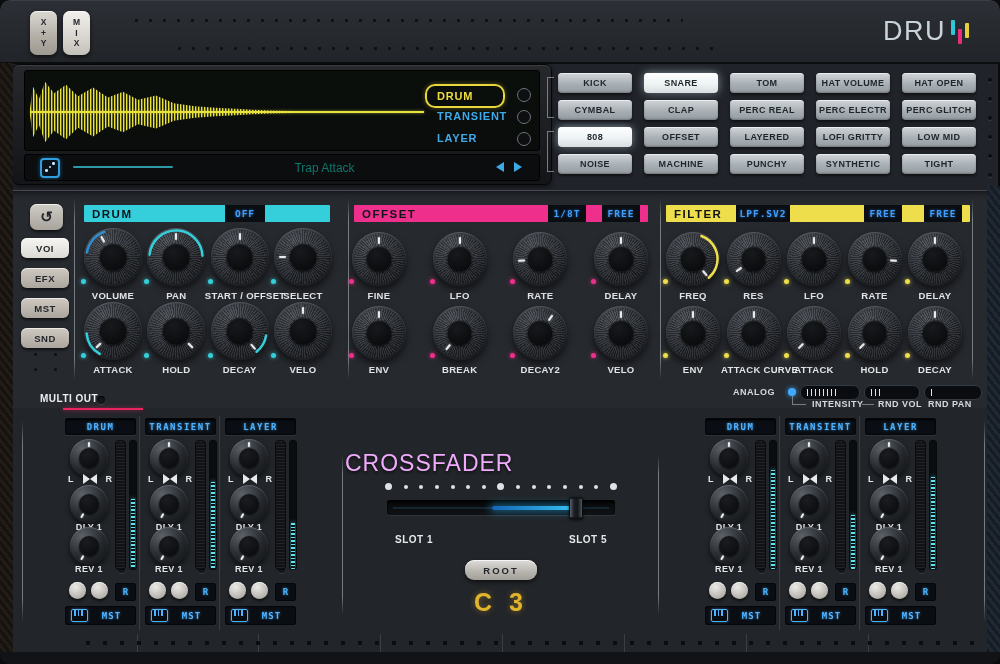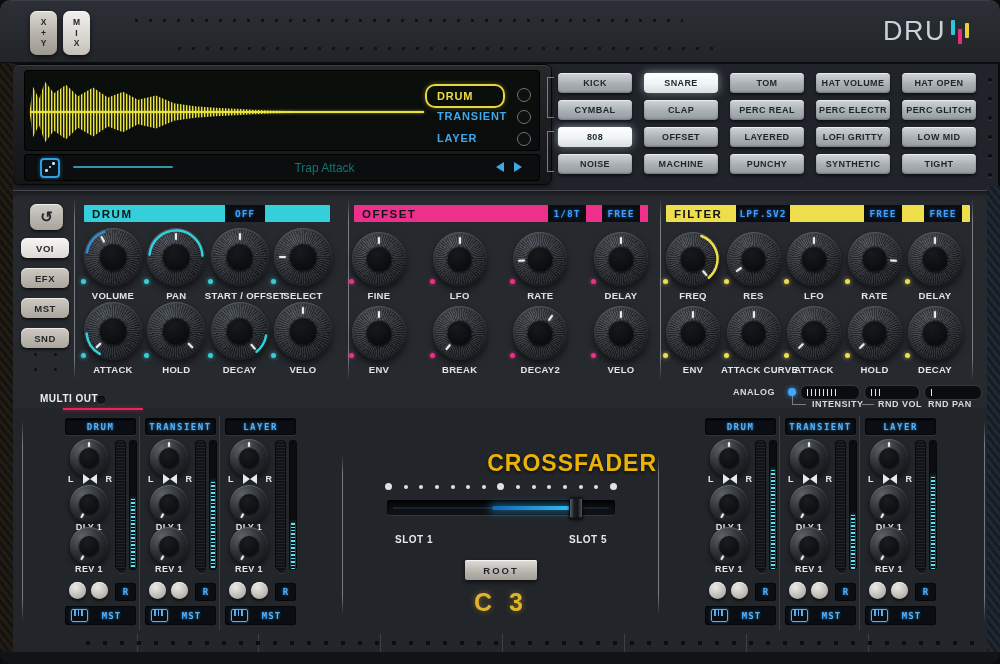--- a/index.html
+++ b/index.html
@@ -104,30 +104,30 @@
   .rbox{position:absolute;left:55px;top:167px;width:19px;height:16px;background:#0a0d12;border-radius:2px;border:1px solid #060709;display:flex;align-items:center;justify-content:center;font-family:"DejaVu Sans Mono",monospace;font-weight:bold;font-size:9px;color:#4db2ff;text-shadow:0 0 3px rgba(77,178,255,.7);cursor:pointer}
   .mstbar{position:absolute;left:5px;top:190px;width:69px;height:17px;background:#0a0d12;border-radius:2px;border:1px solid #060709;display:flex;align-items:center}
   .piano{position:relative;margin-left:5px;width:15px;height:11px;border:1.5px solid #4db2ff;border-radius:2px;box-shadow:0 0 3px rgba(77,178,255,.5);cursor:pointer}
   .piano i{position:absolute;top:0;width:1.5px;height:6px;background:#4db2ff}
   .msttxt{flex:1;text-align:center;font-family:"DejaVu Sans Mono",monospace;font-weight:bold;font-size:9px;letter-spacing:1px;color:#4db2ff;text-shadow:0 0 3px rgba(77,178,255,.7);cursor:pointer}
   .meterA{position:absolute;left:55px;top:24px;width:9px;height:128px;border-radius:4px;background:#101215 repeating-linear-gradient(180deg,rgba(255,255,255,.07) 0 1px,transparent 1px 3px);border:1px solid #0a0b0d}
   .meterB{position:absolute;left:69px;top:24px;width:6px;height:128px;border-radius:3px;background:#0a0c0e;border:1px solid #08090b;overflow:hidden}
   .meterB .lit{position:absolute;left:1px;right:1px;bottom:0;background:repeating-linear-gradient(180deg,#5fe2f2 0 1.5px,rgba(20,40,46,.25) 1.5px 3.5px);box-shadow:0 0 5px rgba(62,200,228,.8)}
 
   
-  .xtitle{position:absolute;left:0;width:100%;text-align:right;font-size:23px;font-weight:700;letter-spacing:1px;color:#eab308;text-shadow:0 2px 3px rgba(0,0,0,.6)}
+  .xtitle{position:absolute;left:0;width:100%;text-align:left;font-size:23px;font-weight:400;letter-spacing:1px;color:#f0abfc;text-shadow:0 2px 3px rgba(0,0,0,.6)}
   .xdots{position:absolute;display:flex;justify-content:space-between;align-items:center}
   .xdots i{width:4px;height:4px;border-radius:50%;background:#dfe2e5}
   .xdots i.big{width:7px;height:7px}
   .xtrack{position:absolute;height:15px;background:linear-gradient(#060708,#101316);border-radius:3px;box-shadow:inset 0 2px 3px #000,0 1px 0 rgba(255,255,255,.08);cursor:pointer}
   .xline{position:absolute;left:6px;right:6px;top:50%;height:2px;margin-top:-1px;background:#15242e}
   .xfill{position:absolute;top:50%;height:4px;margin-top:-2px;border-radius:2px;background:linear-gradient(90deg,#1565b8,#35c3f2);box-shadow:0 0 9px 2px rgba(40,170,230,.55)}
   .xhandle{position:absolute;top:50%;width:12px;height:19px;transform:translate(-50%,-50%);background:linear-gradient(90deg,#596069,#1a1d21 35%,#14171a 65%,#4d545c);border:1px solid #090a0c;border-radius:2px;box-shadow:0 1px 3px rgba(0,0,0,.8);cursor:pointer}
   .xslot{position:absolute;font-size:10px;font-weight:bold;letter-spacing:.5px;color:#e6e8ea}
-  .rootbtn{position:absolute;width:72px;height:20px;border-radius:2px;background:linear-gradient(#dfddd9,#b7b4ae 60%,#a3a099);box-shadow:0 2px 4px rgba(0,0,0,.6),inset 0 1px 0 rgba(255,255,255,.7);display:flex;align-items:center;justify-content:center;font-size:9.5px;font-weight:bold;letter-spacing:2px;color:#23262b;cursor:pointer}
+  .rootbtn{position:absolute;width:72px;height:20px;border-radius:9px;background:linear-gradient(#dfddd9,#b7b4ae 60%,#a3a099);box-shadow:0 2px 4px rgba(0,0,0,.6),inset 0 1px 0 rgba(255,255,255,.7);display:flex;align-items:center;justify-content:center;font-size:9.5px;font-weight:bold;letter-spacing:2px;color:#23262b;cursor:pointer}
   .rootnote{position:absolute;width:100%;text-align:center;font-size:25px;font-weight:bold;letter-spacing:5px;color:#e2b42e;text-shadow:0 0 6px rgba(226,180,46,.45)}
 
   .multiout{position:absolute;left:40px;top:393px;font-size:10px;font-weight:bold;letter-spacing:.5px;color:#eceef0}
   .moled{position:absolute;left:97px;top:396px;width:8px;height:8px;border-radius:50%;background:#131519;box-shadow:inset 0 1px 1px #000,0 1px 0 rgba(255,255,255,.12)}
   .moline{position:absolute;left:63px;top:408px;width:80px;height:2px;background:#e8255e;box-shadow:0 0 4px rgba(232,37,94,.6)}
 
   .botdots{position:absolute;left:86px;top:641px;width:890px;height:4px;background:repeating-linear-gradient(90deg,#0c0d0f 0 4px,transparent 4px 17px)}
   .seam{position:absolute;top:634px;width:1px;height:20px;background:rgba(255,255,255,.12)}
 </style>
 </head>

